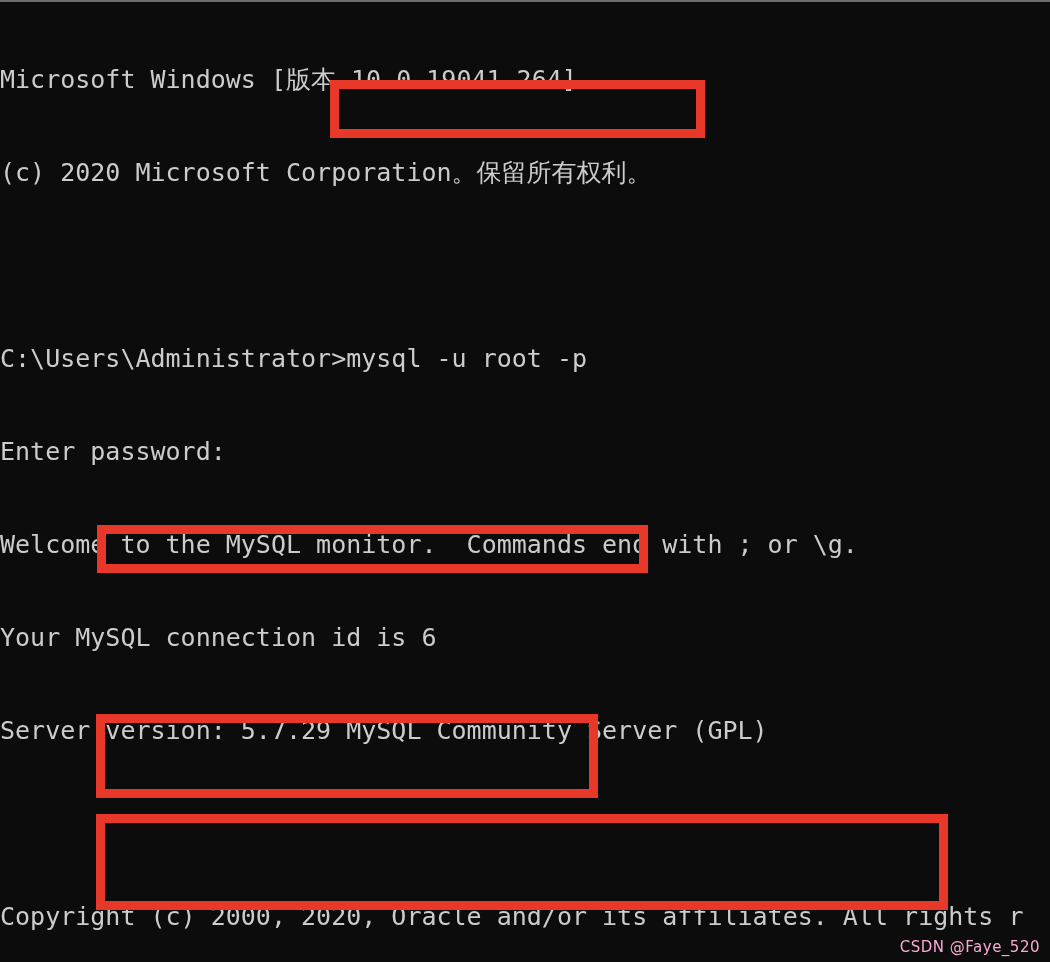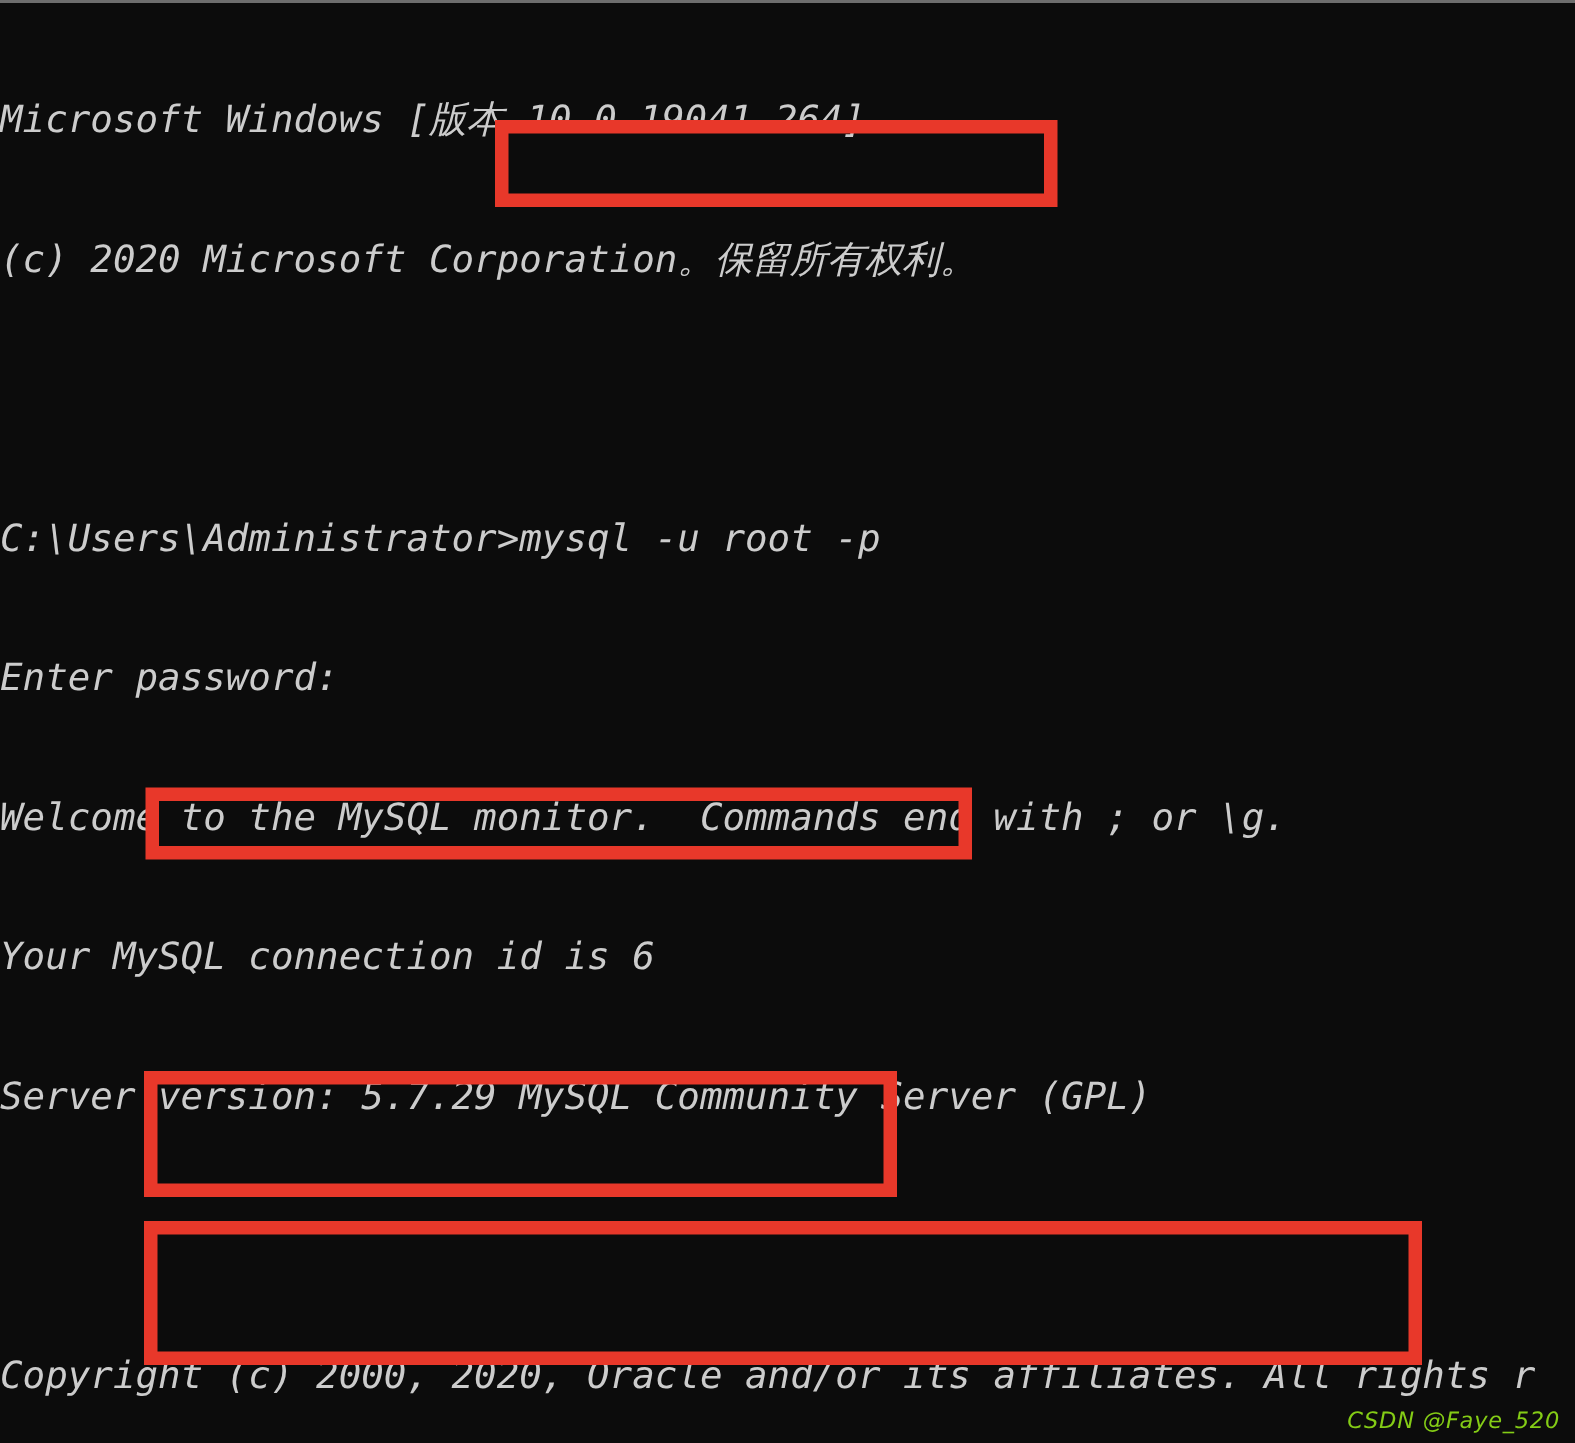--- a/index.html
+++ b/index.html
@@ -7,21 +7,20 @@
     padding: 0;
     background: #000000;
   }
   #screen {
     position: relative;
     width: 1050px;
     height: 962px;
     background: #0c0c0c;
     overflow: hidden;
     font-family: "DejaVu Sans Mono", "Liberation Mono", monospace;
-    font-style: italic;
   }
   
   #top-rule {
     position: absolute;
     top: 0; left: 0;
     width: 1050px;
     height: 2px;
     background: #6e6e6e;
   }
   #console-text {
@@ -47,21 +46,21 @@
     position: absolute;
     border: 9px solid #e8382a;
     box-sizing: border-box;
     background: transparent;
     pointer-events: none;
   }
   #watermark {
     position: absolute;
     right: 10px;
     bottom: 6px;
-    color: #84cc16;
+    color: #f9a8d4;
     font-size: 15px;
     font-family: "DejaVu Sans", "Liberation Sans", sans-serif;
     letter-spacing: 0.5px;
   }
 </style>
 </head>
 <body>
 
 <div id="screen">
 

